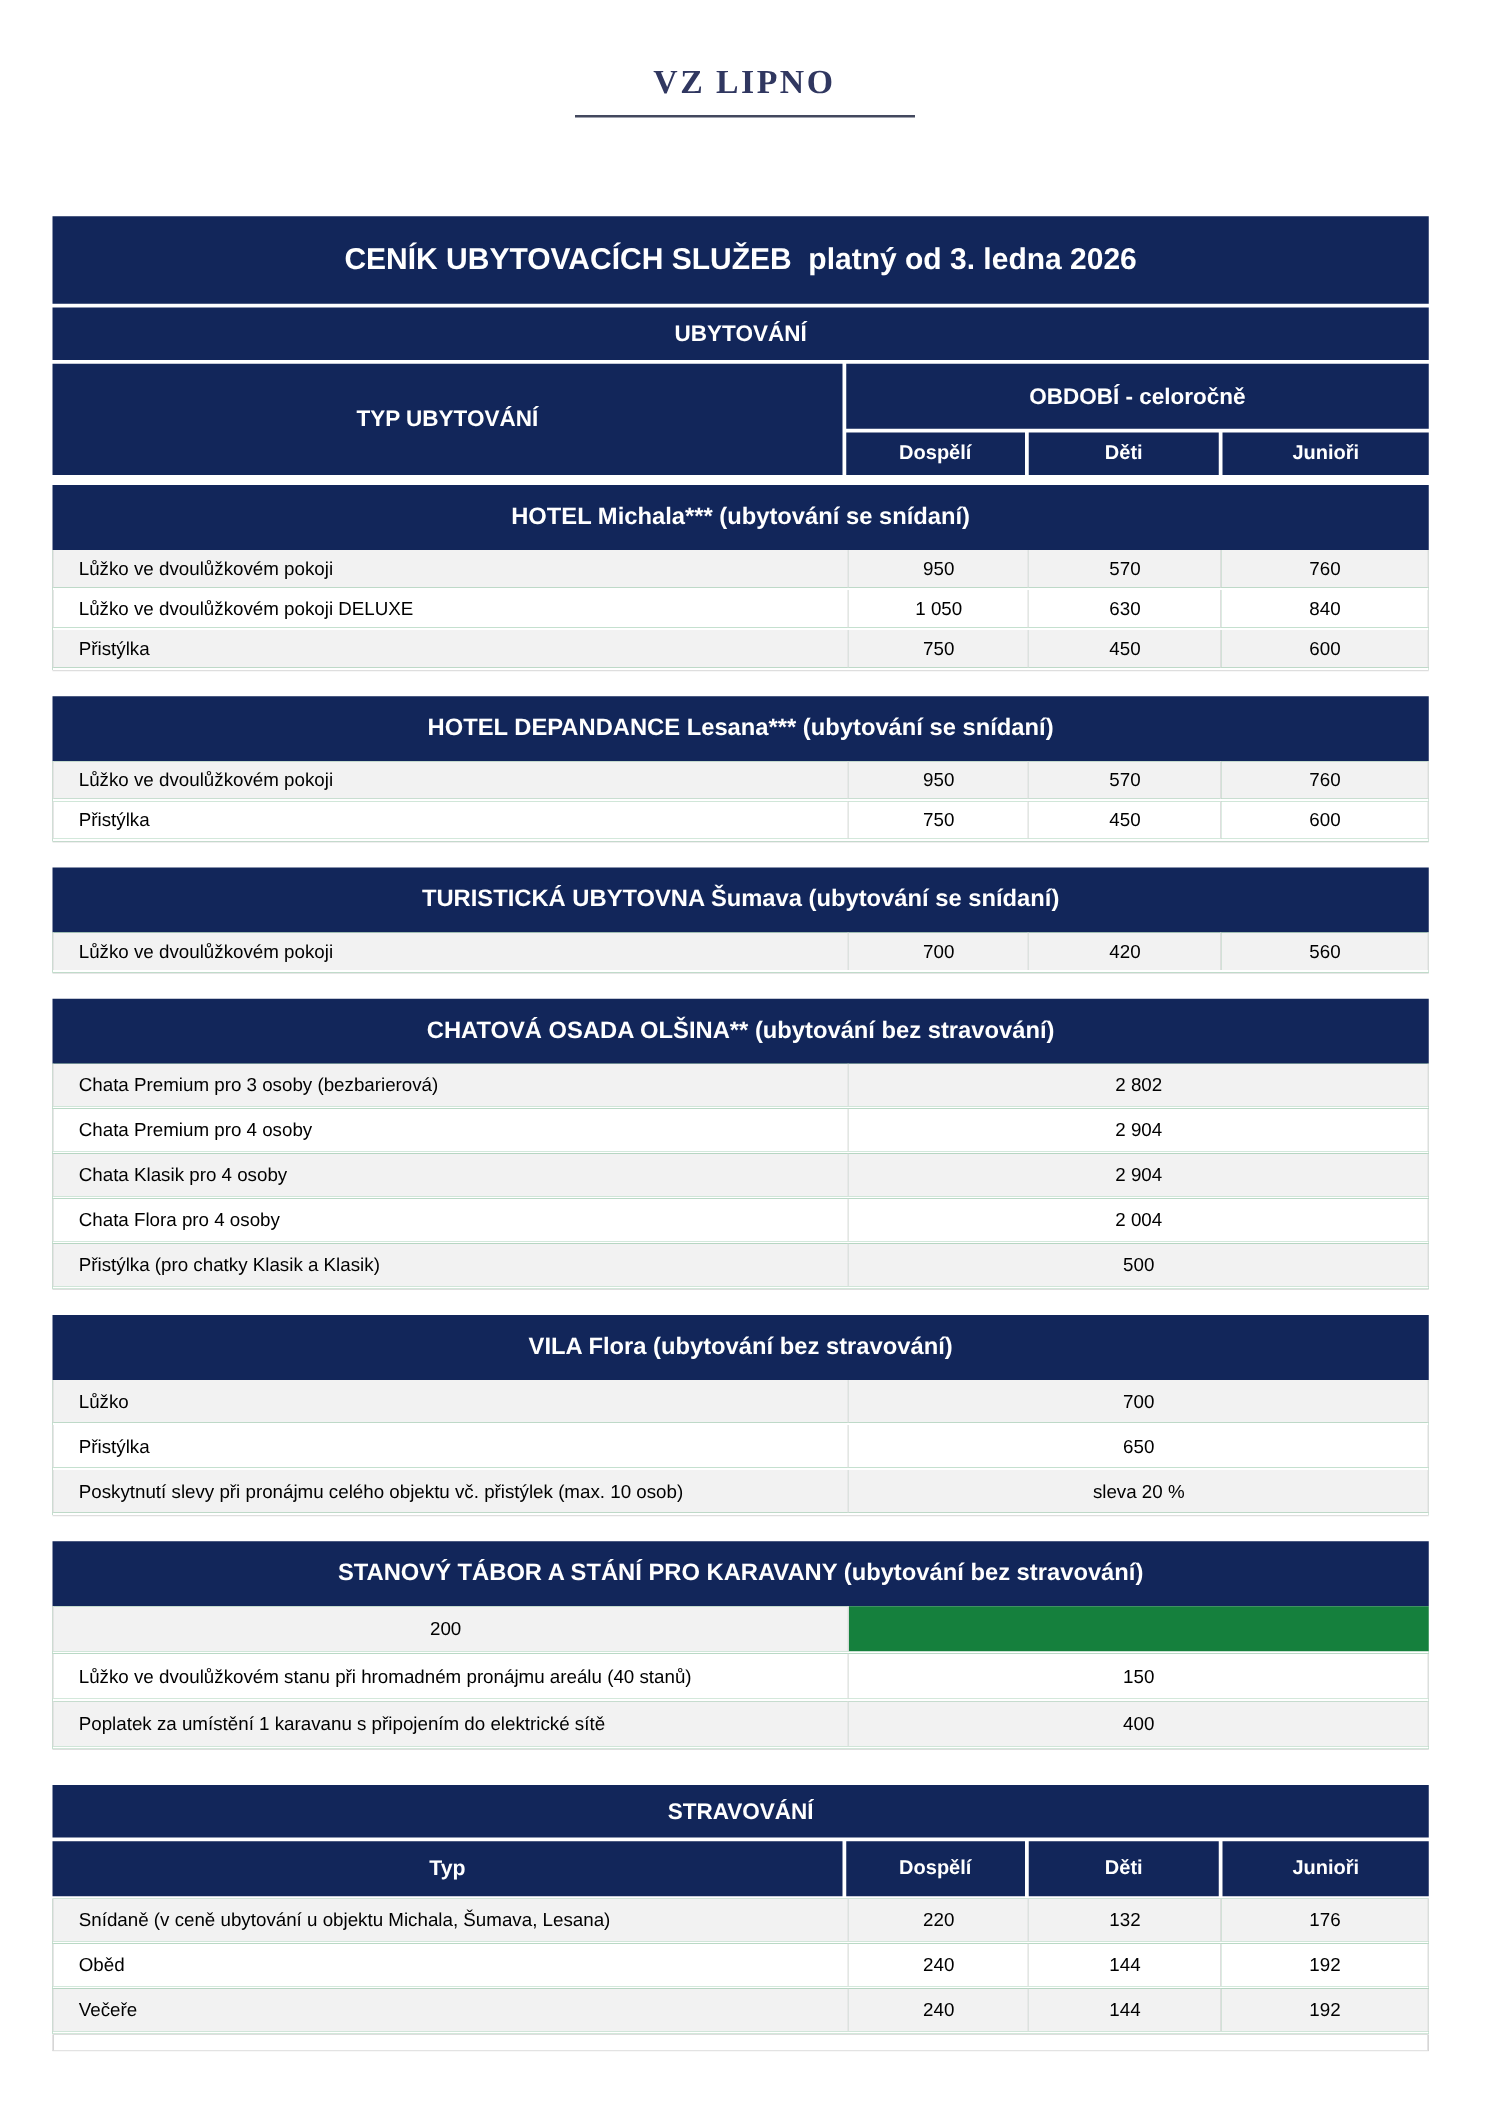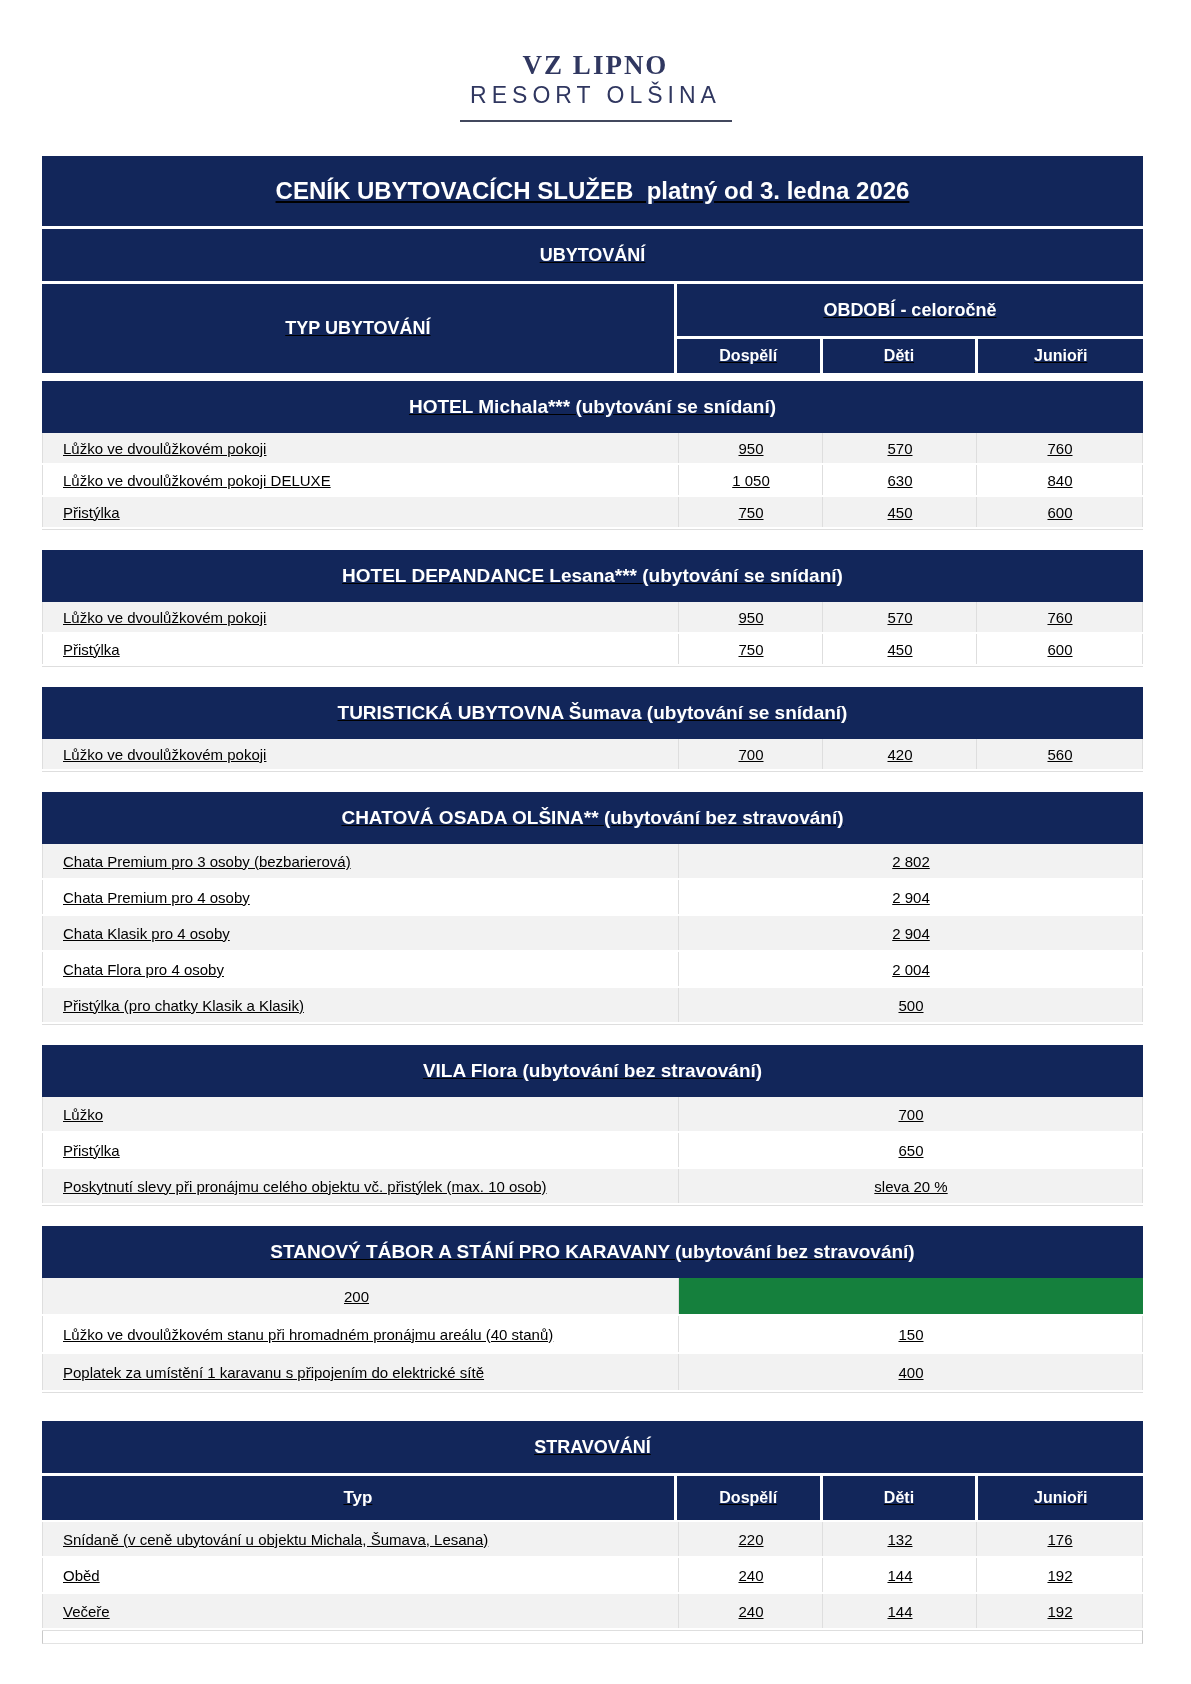--- a/index.html
+++ b/index.html
@@ -25,31 +25,31 @@
     font-weight:bold; font-size:27px; letter-spacing:2px;
     color:var(--logo-text);
   }
   .logo-secondary{
     font-size:23px; letter-spacing:5px; color:var(--logo-text);
     margin-top:1px;
   }
   .logo-rule{ width:272px; height:2px; background:#43485e; margin:11px auto 0 auto; }
 
   
-  .doc{ position:absolute; left:42px; top:156px; width:1101px;text-decoration:underline; }
+  .doc{ position:absolute; left:42px; top:173px; width:1101px; }
 
   .band{
     background:var(--navy);
     color:var(--header-text);
     font-weight:bold;
     display:flex; align-items:center; justify-content:center;
     text-align:center;
   }
   .title-band{ height:70px; font-size:24px; white-space:pre-wrap; margin-bottom:3px; }
-  .strip-band{ height:52px; font-size:18px; margin-bottom:3px; }
+  .strip-band{ height:42px; font-size:18px; margin-bottom:3px; }
 
   
   .acc-head{
     display:grid;
     grid-template-columns:637fr 144fr 154fr 166fr;
     grid-template-rows:52px 34px;
     gap:3px;
     background:#ffffff;
   }
   .hcell{
@@ -103,21 +103,20 @@
     height:12px; background:#ffffff;
     border-left:1px solid #c9c9c9; border-right:1px solid #c9c9c9;
     border-bottom:1px solid #e3e3e3;
   }
 </style>
 </head>
 <body>
 
 <header class="logo">
   <div class="logo-primary">VZ LIPNO</div>
-  <div class="logo-secondary">RESORT OLŠINA</div>
   <div class="logo-rule"></div>
 </header>
 
 <main class="doc">
 
   <div class="band title-band">CENÍK UBYTOVACÍCH SLUŽEB  platný od 3. ledna 2026</div>
 
   <div class="band strip-band">UBYTOVÁNÍ</div>
 
   <div class="acc-head">

